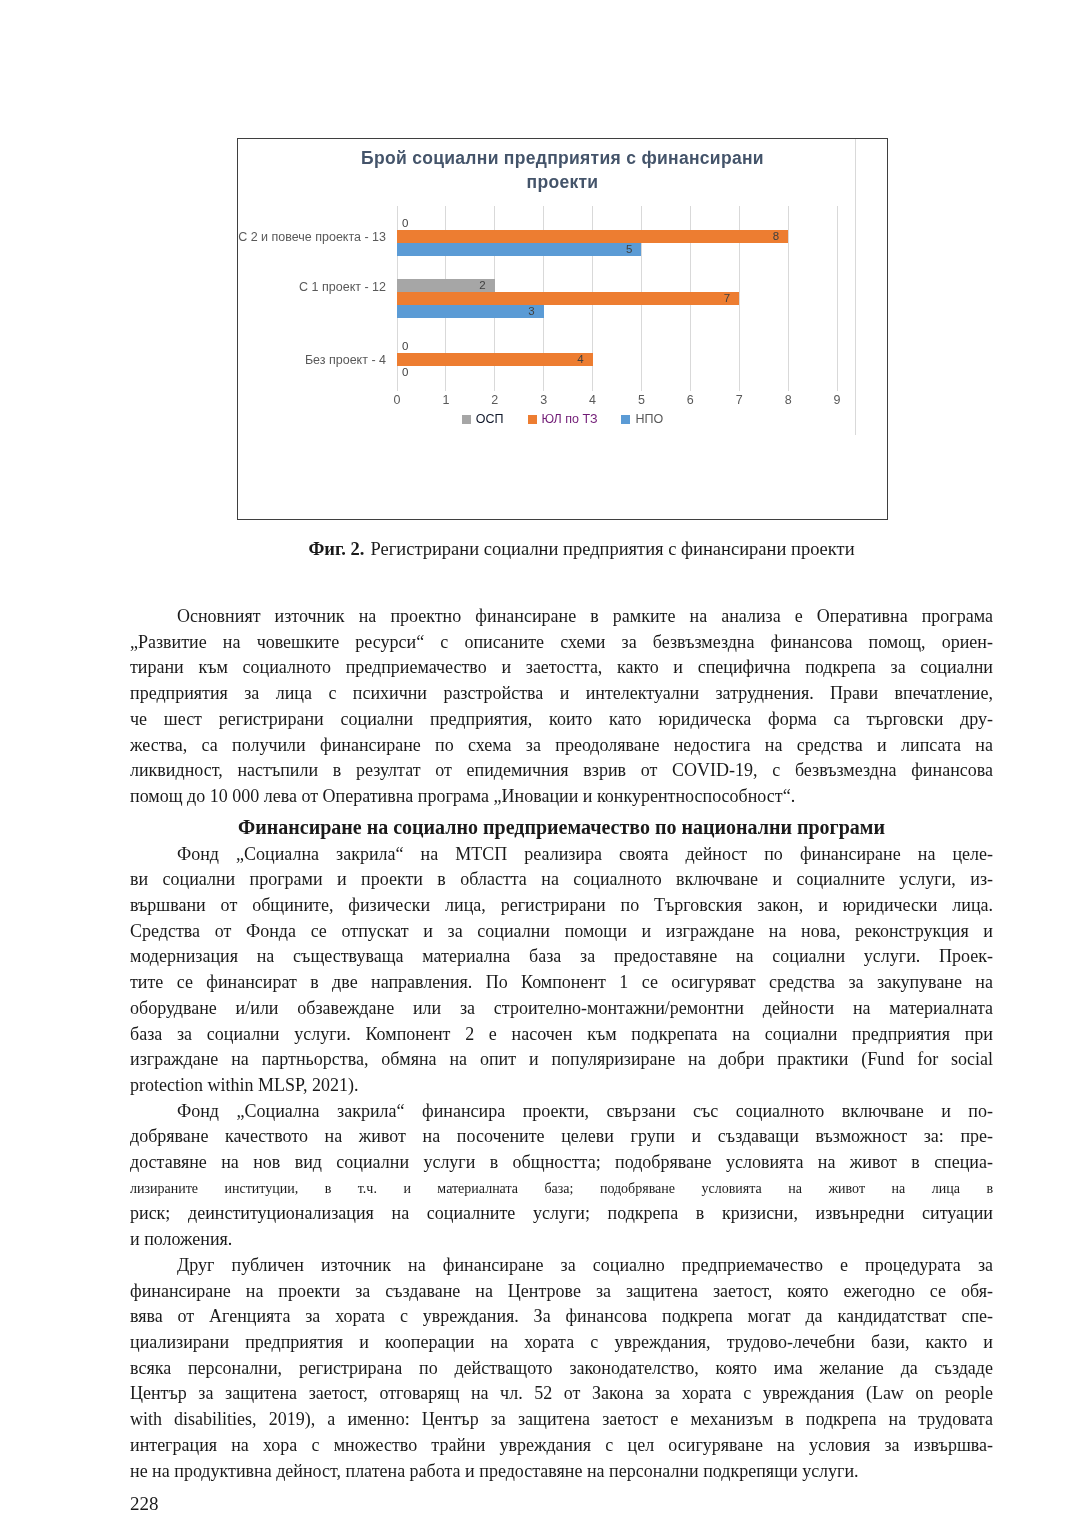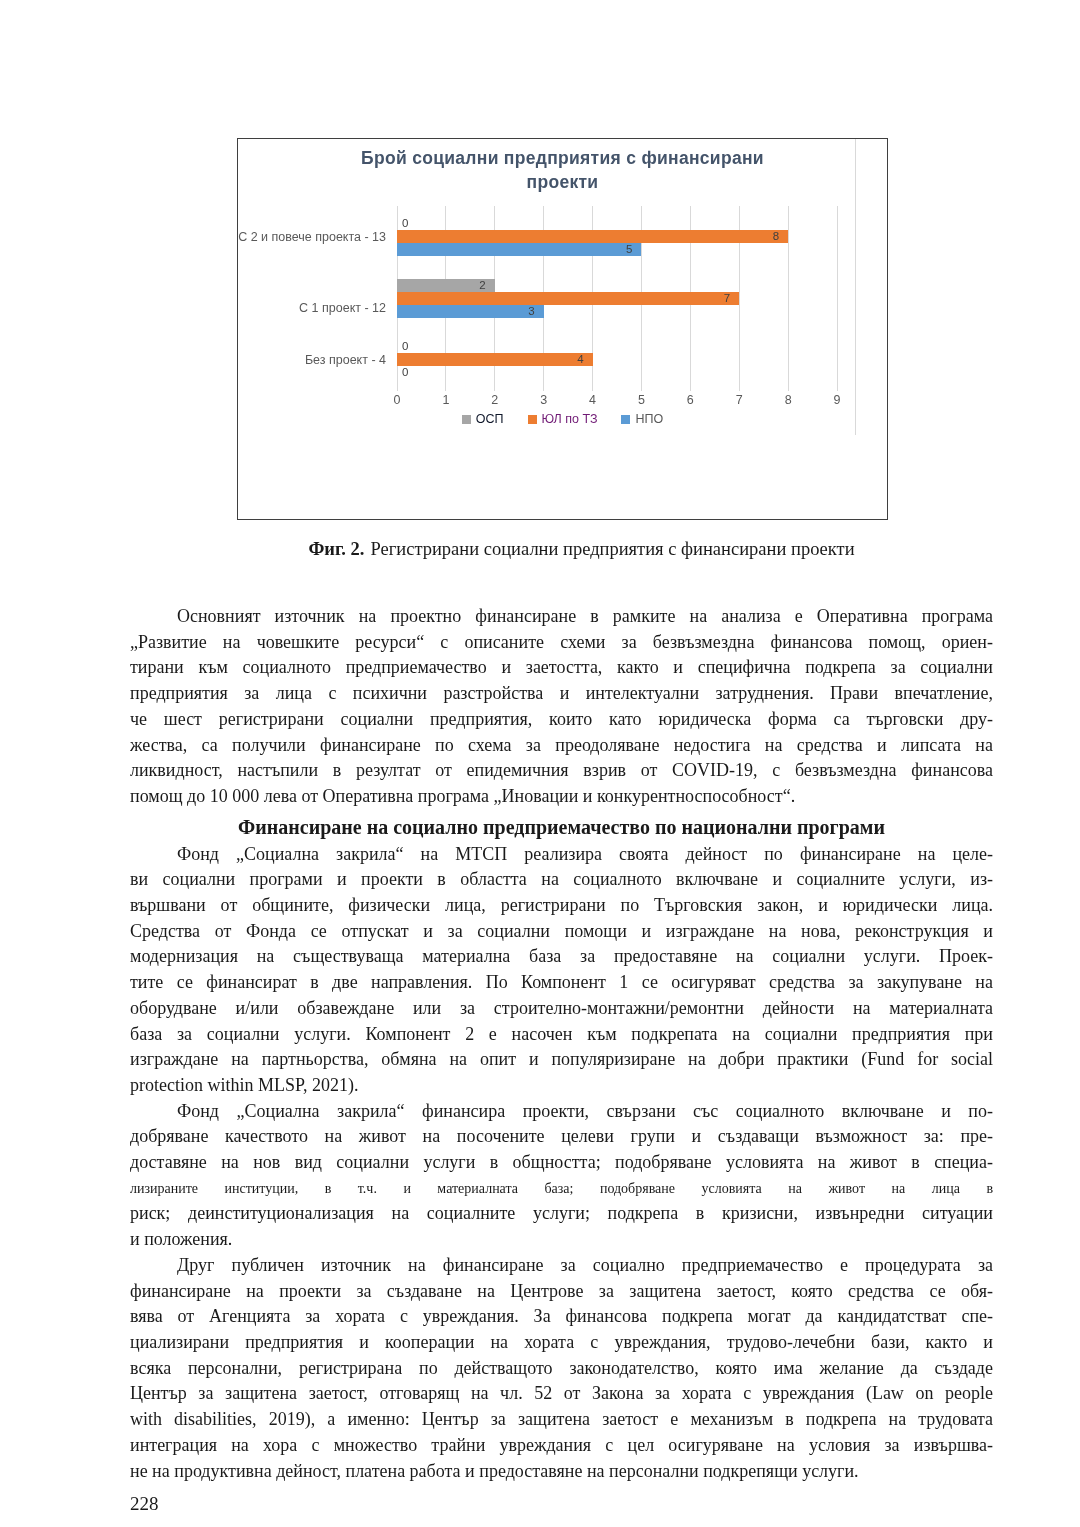--- a/index.html
+++ b/index.html
@@ -80,21 +80,21 @@
         <div class="gridline" style="left: 500.722px; top: 67px; height: 185px; background: rgb(217, 217, 217);"></div>
         <div class="gridline" style="left: 549.611px; top: 67px; height: 185px; background: rgb(217, 217, 217);"></div>
         <div class="gridline" style="left: 598.5px; top: 67px; height: 185px; background: rgb(217, 217, 217);"></div>
         <div class="plot-edge-line" style="left: 617px; top: 0px; height: 296px; background: rgb(217, 217, 217);"></div>
         <div class="cat-label" style="top: 88.8333px; color: rgb(89, 89, 89);">С 2 и повече проекта - 13</div>
         <div class="val-label" style="left: 164px; top: 78px; color: rgb(64, 64, 64);">0</div>
         <div class="bar" style="left: 159px; top: 91px; width: 391.111px; height: 13px; background: rgb(237, 125, 49);"></div>
         <div class="val-label" style="left: 159px; top: 91px; width: 382.111px; text-align: right; color: rgb(64, 64, 64);">8</div>
         <div class="bar" style="left: 159px; top: 104px; width: 244.444px; height: 13px; background: rgb(91, 155, 213);"></div>
         <div class="val-label" style="left: 159px; top: 104px; width: 235.444px; text-align: right; color: rgb(64, 64, 64);">5</div>
-        <div class="cat-label" style="top: 160px; color: rgb(89, 89, 89);">С 1 проект - 12</div>
+        <div class="cat-label" style="top: 139px; color: rgb(89, 89, 89);">С 1 проект - 12</div>
         <div class="bar" style="left: 159px; top: 139.667px; width: 97.7778px; height: 13px; background: rgb(166, 166, 166);"></div>
         <div class="val-label" style="left: 159px; top: 139.667px; width: 88.7778px; text-align: right; color: rgb(64, 64, 64);">2</div>
         <div class="bar" style="left: 159px; top: 152.667px; width: 342.222px; height: 13px; background: rgb(237, 125, 49);"></div>
         <div class="val-label" style="left: 159px; top: 152.667px; width: 333.222px; text-align: right; color: rgb(64, 64, 64);">7</div>
         <div class="bar" style="left: 159px; top: 165.667px; width: 146.667px; height: 13px; background: rgb(91, 155, 213);"></div>
         <div class="val-label" style="left: 159px; top: 165.667px; width: 137.667px; text-align: right; color: rgb(64, 64, 64);">3</div>
         <div class="cat-label" style="top: 212.167px; color: rgb(89, 89, 89);">Без проект - 4</div>
         <div class="val-label" style="left: 164px; top: 201.333px; color: rgb(64, 64, 64);">0</div>
         <div class="bar" style="left: 159px; top: 214.333px; width: 195.556px; height: 13px; background: rgb(237, 125, 49);"></div>
         <div class="val-label" style="left: 159px; top: 214.333px; width: 186.556px; text-align: right; color: rgb(64, 64, 64);">4</div>
@@ -158,21 +158,21 @@
   <div class="para">
       <div class="tline first" style="font-size: 18px;">Фонд „Социална закрила“ финансира проекти, свързани със социалното включване и по-</div>
       <div class="tline" style="font-size: 18px;">добряване качеството на живот на посочените целеви групи и създаващи възможност за: пре-</div>
       <div class="tline" style="font-size: 18px;">доставяне на нов вид социални услуги в общността; подобряване условията на живот в специа-</div>
       <div class="tline" style="font-size: 14px;">лизираните институции, в т.ч. и материалната база; подобряване условията на живот на лица в</div>
       <div class="tline" style="font-size: 18px;">риск; деинституционализация на социалните услуги; подкрепа в кризисни, извънредни ситуации</div>
       <div class="tline last" style="font-size: 18px;">и положения.</div>
     </div>
   <div class="para">
       <div class="tline first" style="font-size: 18px;">Друг публичен източник на финансиране за социално предприемачество е процедурата за</div>
-      <div class="tline" style="font-size: 18px;">финансиране на проекти за създаване на Центрове за защитена заетост, която средства се обя-</div>
+      <div class="tline" style="font-size: 18px;">финансиране на проекти за създаване на Центрове за защитена заетост, която ежегодно се обя-</div>
       <div class="tline" style="font-size: 18px;">вява от Агенцията за хората с увреждания. За финансова подкрепа могат да кандидатстват спе-</div>
       <div class="tline" style="font-size: 18px;">циализирани предприятия и кооперации на хората с увреждания, трудово-лечебни бази, както и</div>
       <div class="tline" style="font-size: 18px;">всяка персонални, регистрирана по действащото законодателство, която има желание да създаде</div>
       <div class="tline" style="font-size: 18px;">Център за защитена заетост, отговарящ на чл. 52 от Закона за хората с увреждания (Law on people</div>
       <div class="tline" style="font-size: 18px;">with disabilities, 2019), а именно: Център за защитена заетост е механизъм в подкрепа на трудовата</div>
       <div class="tline" style="font-size: 18px;">интеграция на хора с множество трайни увреждания с цел осигуряване на условия за извършва-</div>
       <div class="tline last" style="font-size: 18px;">не на продуктивна дейност, платена работа и предоставяне на персонални подкрепящи услуги.</div>
     </div>
 
   <div class="page-number">228</div>

